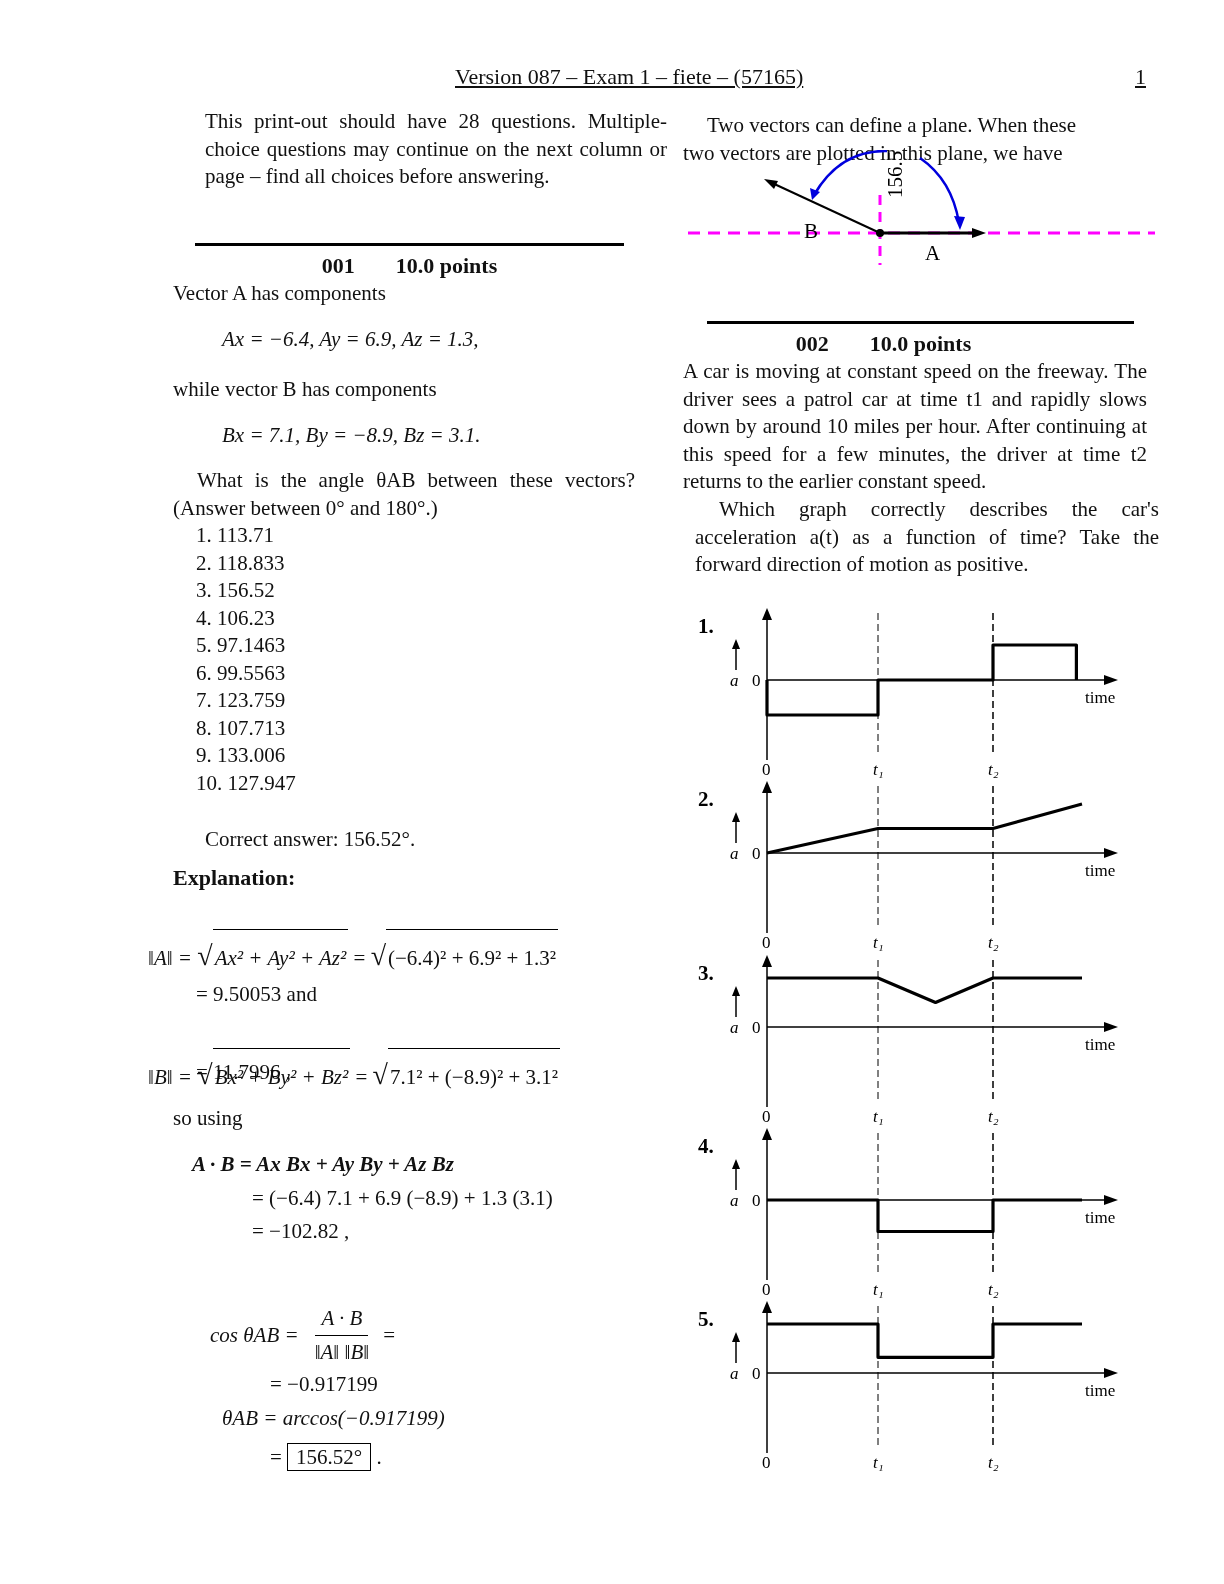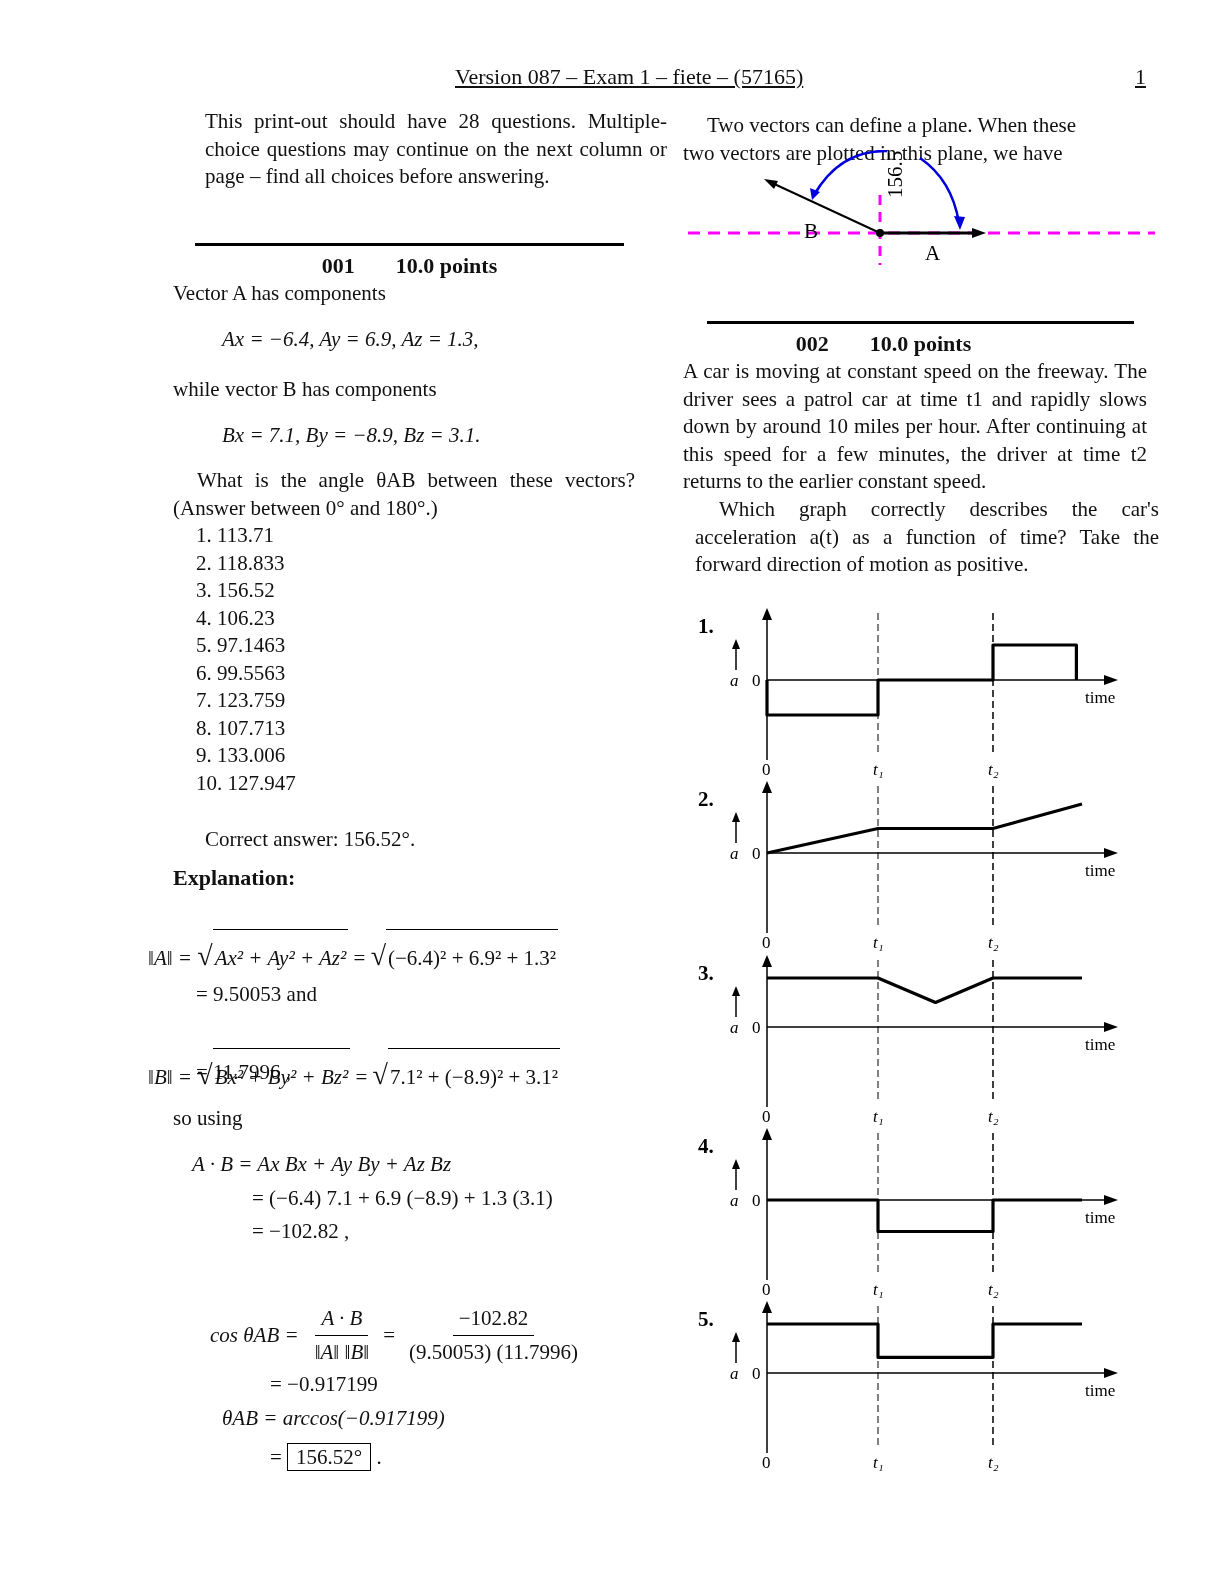--- a/index.html
+++ b/index.html
@@ -67,36 +67,32 @@
 
 <div class="abs serif" style="left:148px; top:1018px; font-size:21px; white-space:nowrap;margin-top:41px;">
   <span class="math">‖B‖ =</span>
   <span style="font-size:28px;">√</span><span class="sqrt math">Bx² + By² + Bz²</span>
   <span> = </span>
   <span style="font-size:28px;">√</span><span class="sqrt">7.1² + (−8.9)² + 3.1²</span>
 </div>
 <div class="abs serif" style="left:196px; top:1060px; font-size:21px;">= 11.7996 ,</div>
 
 <div class="abs serif" style="left:173px; top:1106px; font-size:21px;">so using</div>
-<div class="abs serif math" style="left:192px; top:1152px; font-size:21px;">A · B = Ax Bx + Ay By + Az Bz</div>
+<div class="abs serif math" style="left:192px; top:1152px; font-size:21px;font-weight:bold;">A · B = Ax Bx + Ay By + Az Bz</div>
 <div class="abs serif" style="left:252px; top:1186px; font-size:21px;">= (−6.4) 7.1 + 6.9 (−8.9) + 1.3 (3.1)</div>
 <div class="abs serif" style="left:252px; top:1219px; font-size:21px;">= −102.82 ,</div>
 
 <div class="abs serif" style="left:188px; top:1306px; font-size:21px; white-space:nowrap; display:flex; align-items:center;margin-left:22px;">
   <span class="math">cos θAB =</span>
   <span style="width:10px;"></span>
   <span class="frac">
     <span class="num math">A · B</span>
     <span class="den math">‖A‖ ‖B‖</span>
   </span>
   <span style="margin:0 8px;">=</span>
-  <span class="frac">
-    <span class="num">−102.82</span>
-    <span class="den">(9.50053) (11.7996)</span>
-  </span>
 </div>
 <div class="abs serif" style="left:270px; top:1372px; font-size:21px;">= −0.917199</div>
 <div class="abs serif math" style="left:222px; top:1406px; font-size:21px;">θAB = arccos(−0.917199)</div>
 <div class="abs serif" style="left:270px; top:1445px; font-size:21px;">
   <span>= </span><span class="boxed">156.52°</span><span> .</span>
 </div>
 
 <div class="abs para serif" style="left:683px; top:112px; width:464px; text-indent:24px;">Two vectors can define a plane. When these</div>
 <div class="abs para serif" style="left:683px; top:140px; width:464px;">two vectors are plotted in this plane, we have</div>
 

